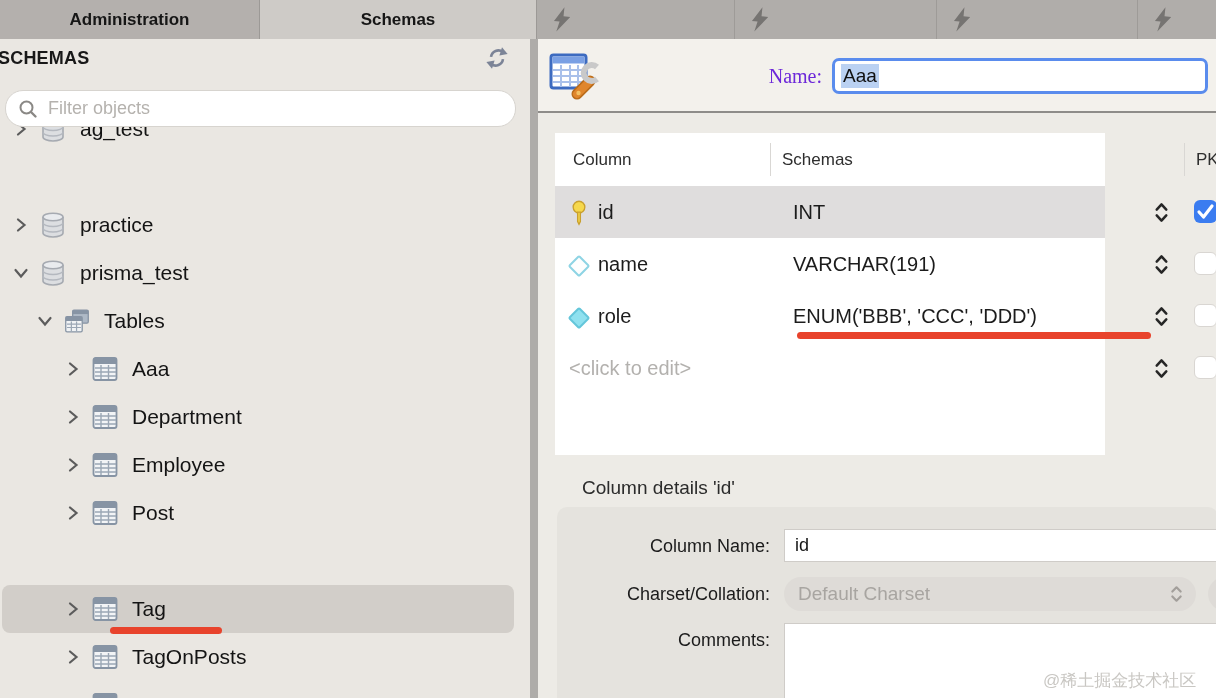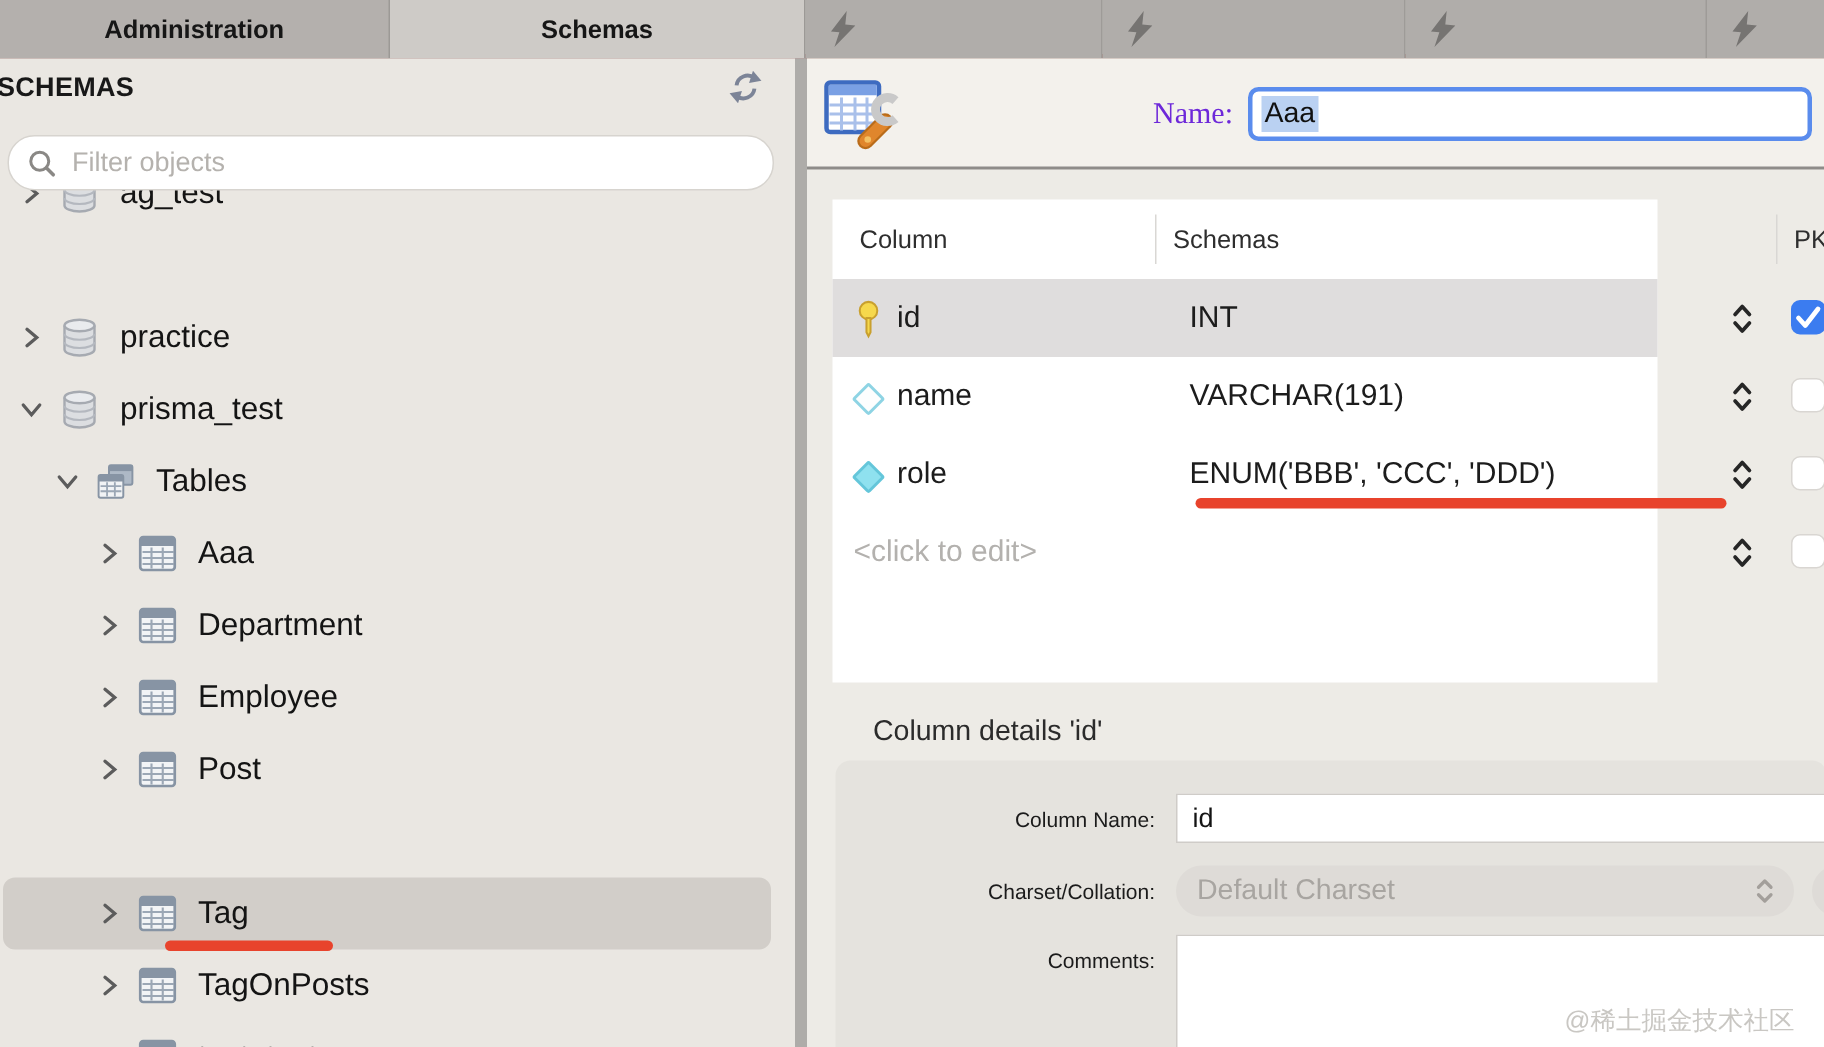--- a/index.html
+++ b/index.html
@@ -58,21 +58,21 @@
   .ctype{position:absolute;left:238px;font-size:20px;color:#1c1c1c;}
   .muted{color:#b3b1ae;left:14px;}
   .stepper{position:absolute;left:598px;top:15px;cursor:pointer;}
   .cbox{position:absolute;left:639px;top:14px;width:23px;height:23px;border-radius:6px;box-sizing:border-box;}
   .cbox.on{background:#3b7cf0;}
   .cbox.off{background:#fff;border:1.5px solid #d9d6d2;}
 
   .dettitle{position:absolute;left:44px;top:438px;font-size:19px;color:#2b2b2b;}
   .detpanel{position:absolute;left:19px;top:468px;right:-2px;height:200px;background:#e5e3de;
             border-radius:10px 10px 0 0;}
-  .flabel{position:absolute;left:0;width:213px;text-align:right;font-size:14px;color:#1b1b1b;height:22px;line-height:22px;}
+  .flabel{position:absolute;left:0;width:213px;text-align:right;font-size:18px;color:#1b1b1b;height:22px;line-height:22px;}
   .finput{position:absolute;left:227px;right:-4px;height:31px;background:#fff;border:1px solid #cfccc8;
           font-size:18px;line-height:31px;padding-left:10px;color:#141414;}
   .fselect{position:absolute;left:227px;width:412px;height:34px;background:#dedbd7;border-radius:17px;
            display:flex;align-items:center;padding-left:14px;box-sizing:border-box;font-size:19px;color:#a8a5a1;}
   .fselect .sstep{position:absolute;right:12px;top:7px;}
   .fselect2{position:absolute;left:651px;width:40px;height:34px;background:#dedbd7;border-radius:17px;}
   .ftext{position:absolute;left:227px;right:-4px;top:116px;height:100px;background:#fff;border:1px solid #cfccc8;}
   .watermark{position:absolute;left:505px;top:630px;font-size:17px;color:#c9c7c3;z-index:9;}
 </style>
 </head>

